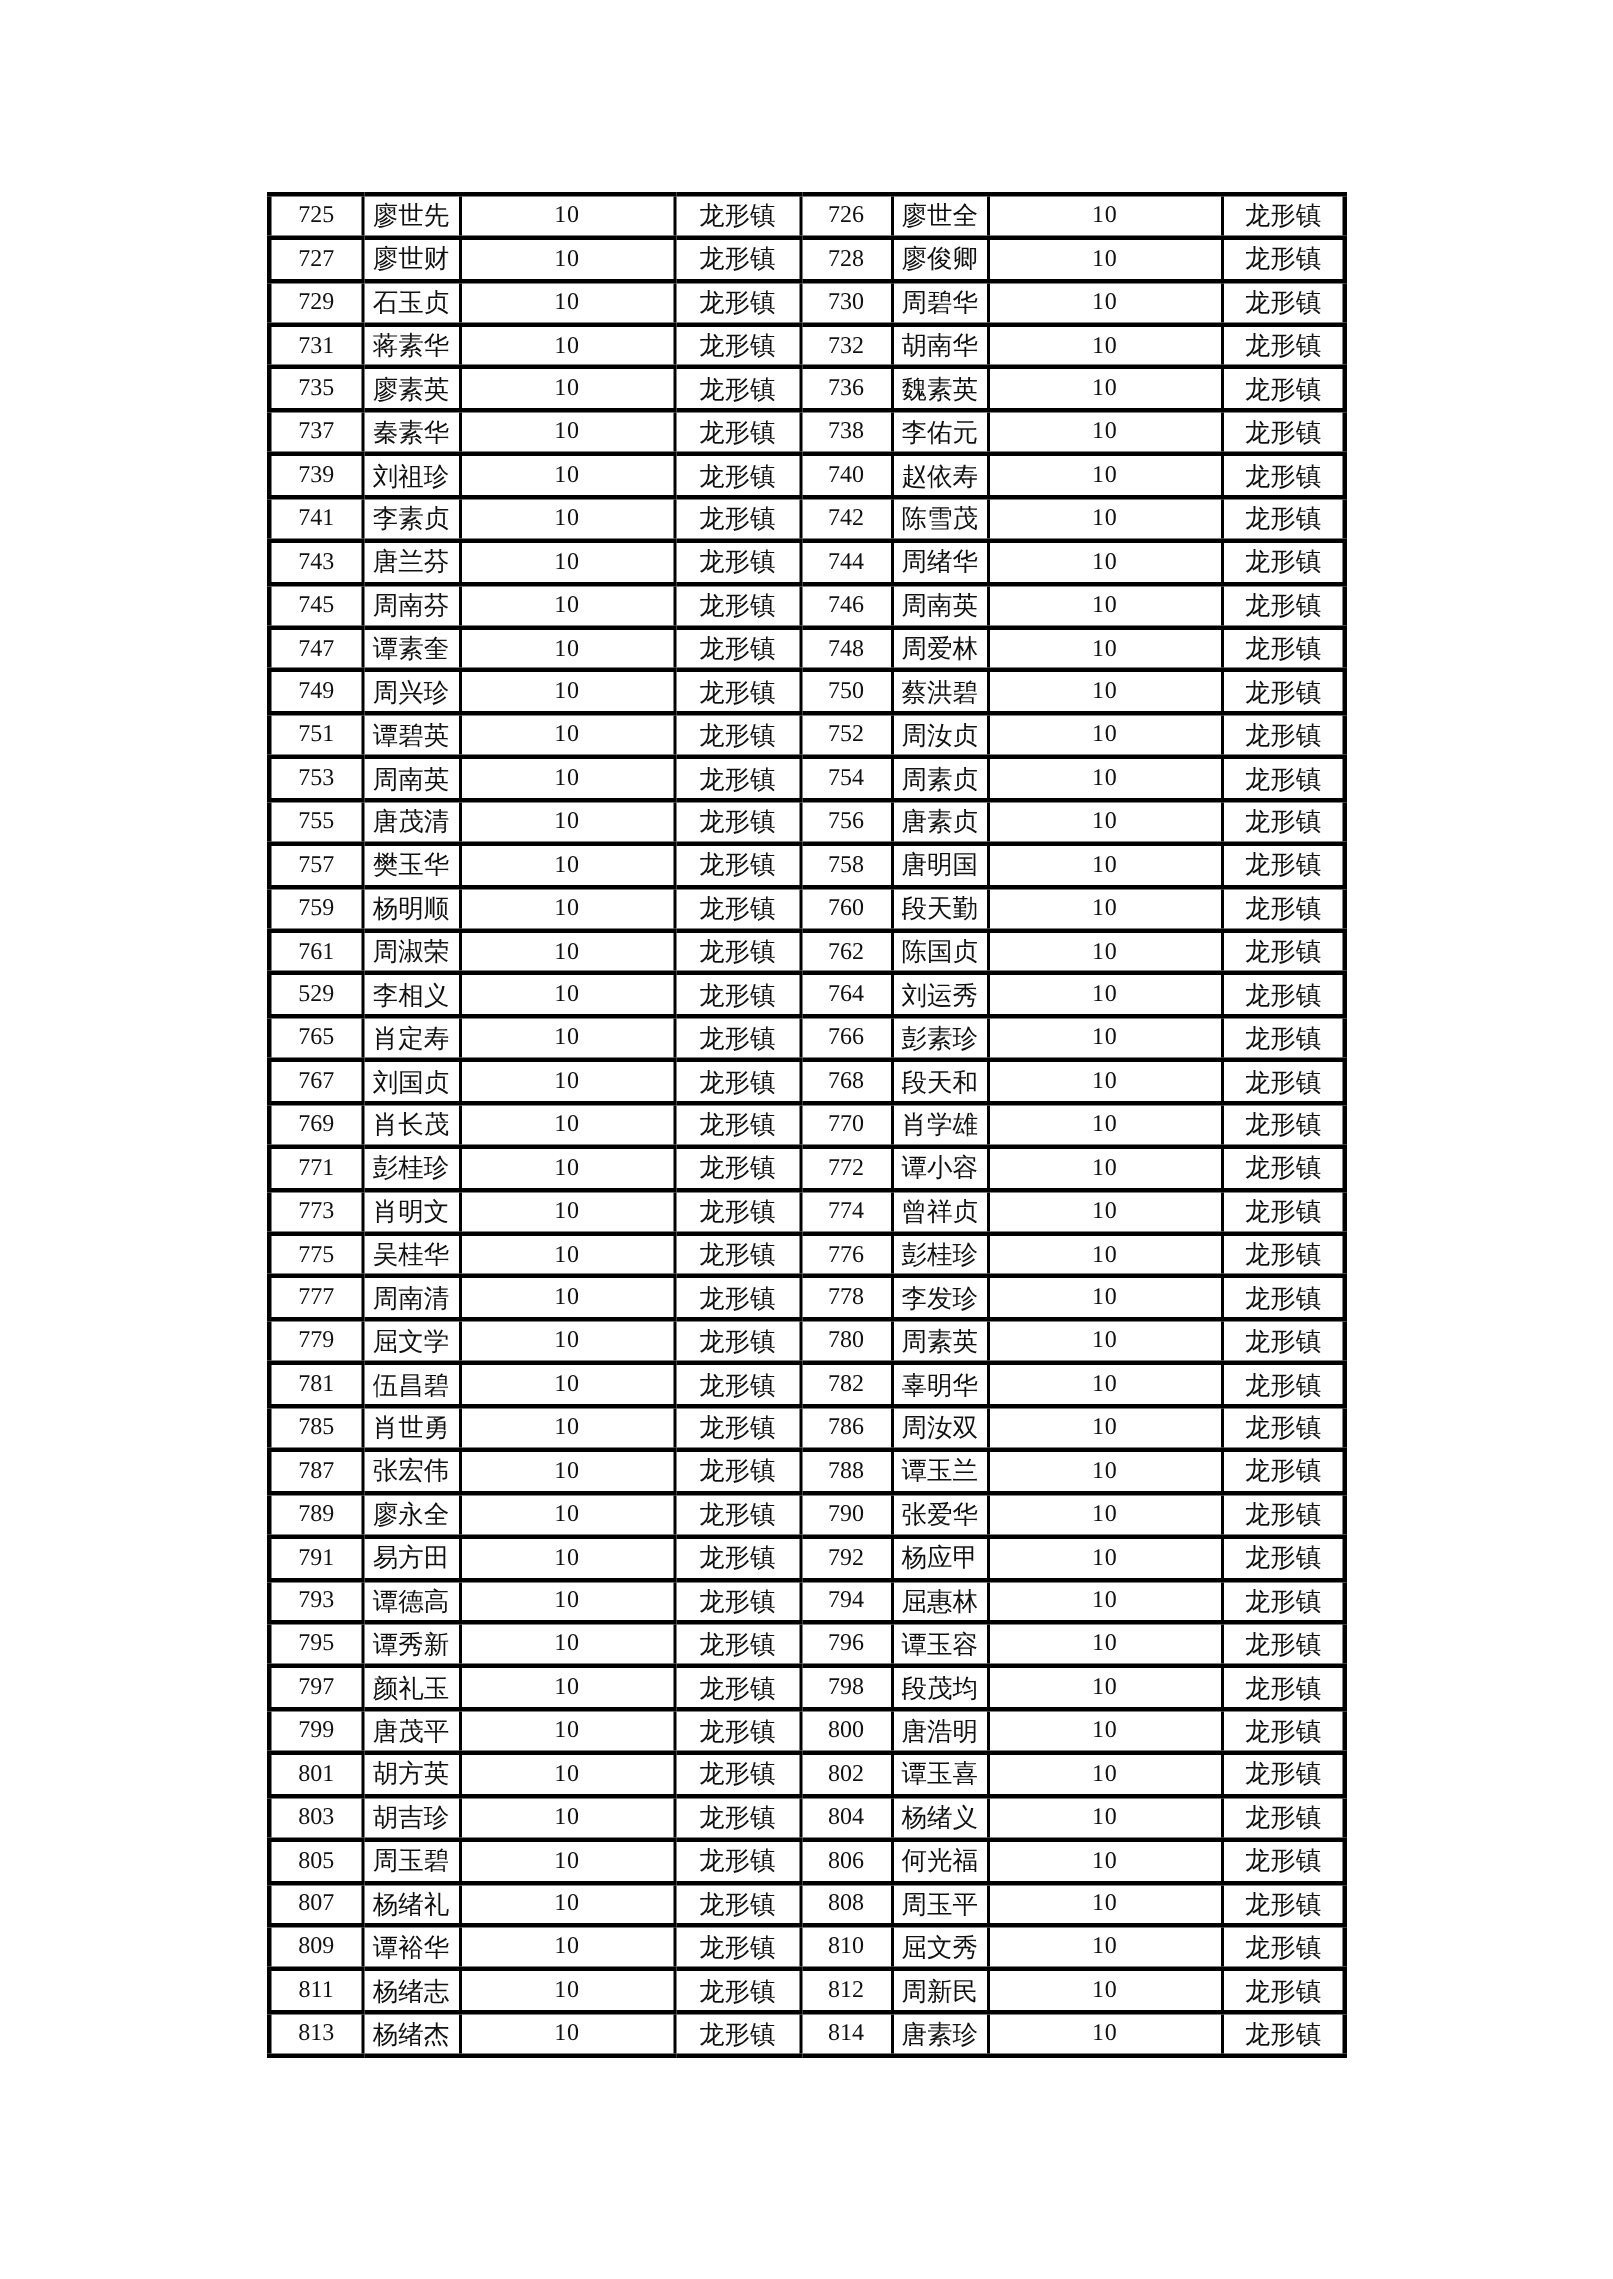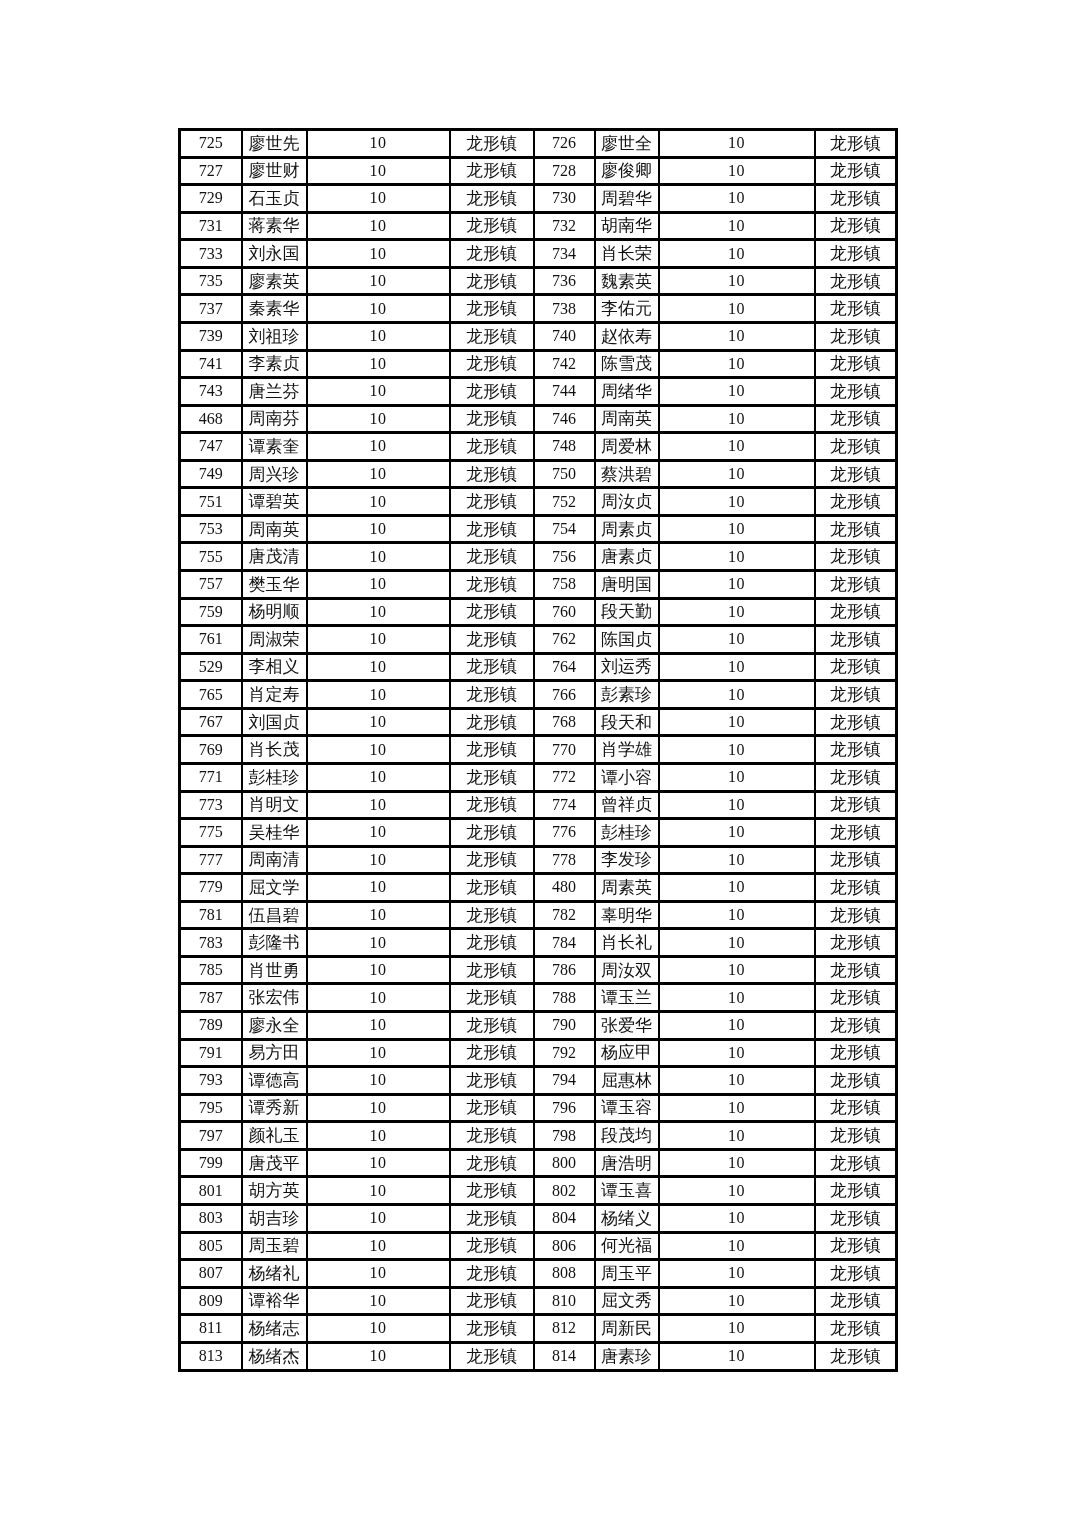--- a/index.html
+++ b/index.html
@@ -102,30 +102,20 @@
           <td class="serial-col">731</td>
           <td class="name-col">蒋素华</td>
           <td class="amount-col">10</td>
           <td class="town-col">龙形镇</td>
           <td class="serial-col">732</td>
           <td class="name-col">胡南华</td>
           <td class="amount-col">10</td>
           <td class="town-col">龙形镇</td>
         </tr>
         <tr>
-          <td class="serial-col">733</td>
-          <td class="name-col">刘永国</td>
-          <td class="amount-col">10</td>
-          <td class="town-col">龙形镇</td>
-          <td class="serial-col">734</td>
-          <td class="name-col">肖长荣</td>
-          <td class="amount-col">10</td>
-          <td class="town-col">龙形镇</td>
-        </tr>
-        <tr>
           <td class="serial-col">735</td>
           <td class="name-col">廖素英</td>
           <td class="amount-col">10</td>
           <td class="town-col">龙形镇</td>
           <td class="serial-col">736</td>
           <td class="name-col">魏素英</td>
           <td class="amount-col">10</td>
           <td class="town-col">龙形镇</td>
         </tr>
         <tr>
@@ -162,21 +152,21 @@
           <td class="serial-col">743</td>
           <td class="name-col">唐兰芬</td>
           <td class="amount-col">10</td>
           <td class="town-col">龙形镇</td>
           <td class="serial-col">744</td>
           <td class="name-col">周绪华</td>
           <td class="amount-col">10</td>
           <td class="town-col">龙形镇</td>
         </tr>
         <tr>
-          <td class="serial-col">468</td>
+          <td class="serial-col">745</td>
           <td class="name-col">周南芬</td>
           <td class="amount-col">10</td>
           <td class="town-col">龙形镇</td>
           <td class="serial-col">746</td>
           <td class="name-col">周南英</td>
           <td class="amount-col">10</td>
           <td class="town-col">龙形镇</td>
         </tr>
         <tr>
           <td class="serial-col">747</td>
@@ -336,42 +326,32 @@
           <td class="serial-col">778</td>
           <td class="name-col">李发珍</td>
           <td class="amount-col">10</td>
           <td class="town-col">龙形镇</td>
         </tr>
         <tr>
           <td class="serial-col">779</td>
           <td class="name-col">屈文学</td>
           <td class="amount-col">10</td>
           <td class="town-col">龙形镇</td>
-          <td class="serial-col">480</td>
+          <td class="serial-col">780</td>
           <td class="name-col">周素英</td>
           <td class="amount-col">10</td>
           <td class="town-col">龙形镇</td>
         </tr>
         <tr>
           <td class="serial-col">781</td>
           <td class="name-col">伍昌碧</td>
           <td class="amount-col">10</td>
           <td class="town-col">龙形镇</td>
           <td class="serial-col">782</td>
           <td class="name-col">辜明华</td>
-          <td class="amount-col">10</td>
-          <td class="town-col">龙形镇</td>
-        </tr>
-        <tr>
-          <td class="serial-col">783</td>
-          <td class="name-col">彭隆书</td>
-          <td class="amount-col">10</td>
-          <td class="town-col">龙形镇</td>
-          <td class="serial-col">784</td>
-          <td class="name-col">肖长礼</td>
           <td class="amount-col">10</td>
           <td class="town-col">龙形镇</td>
         </tr>
         <tr>
           <td class="serial-col">785</td>
           <td class="name-col">肖世勇</td>
           <td class="amount-col">10</td>
           <td class="town-col">龙形镇</td>
           <td class="serial-col">786</td>
           <td class="name-col">周汝双</td>

